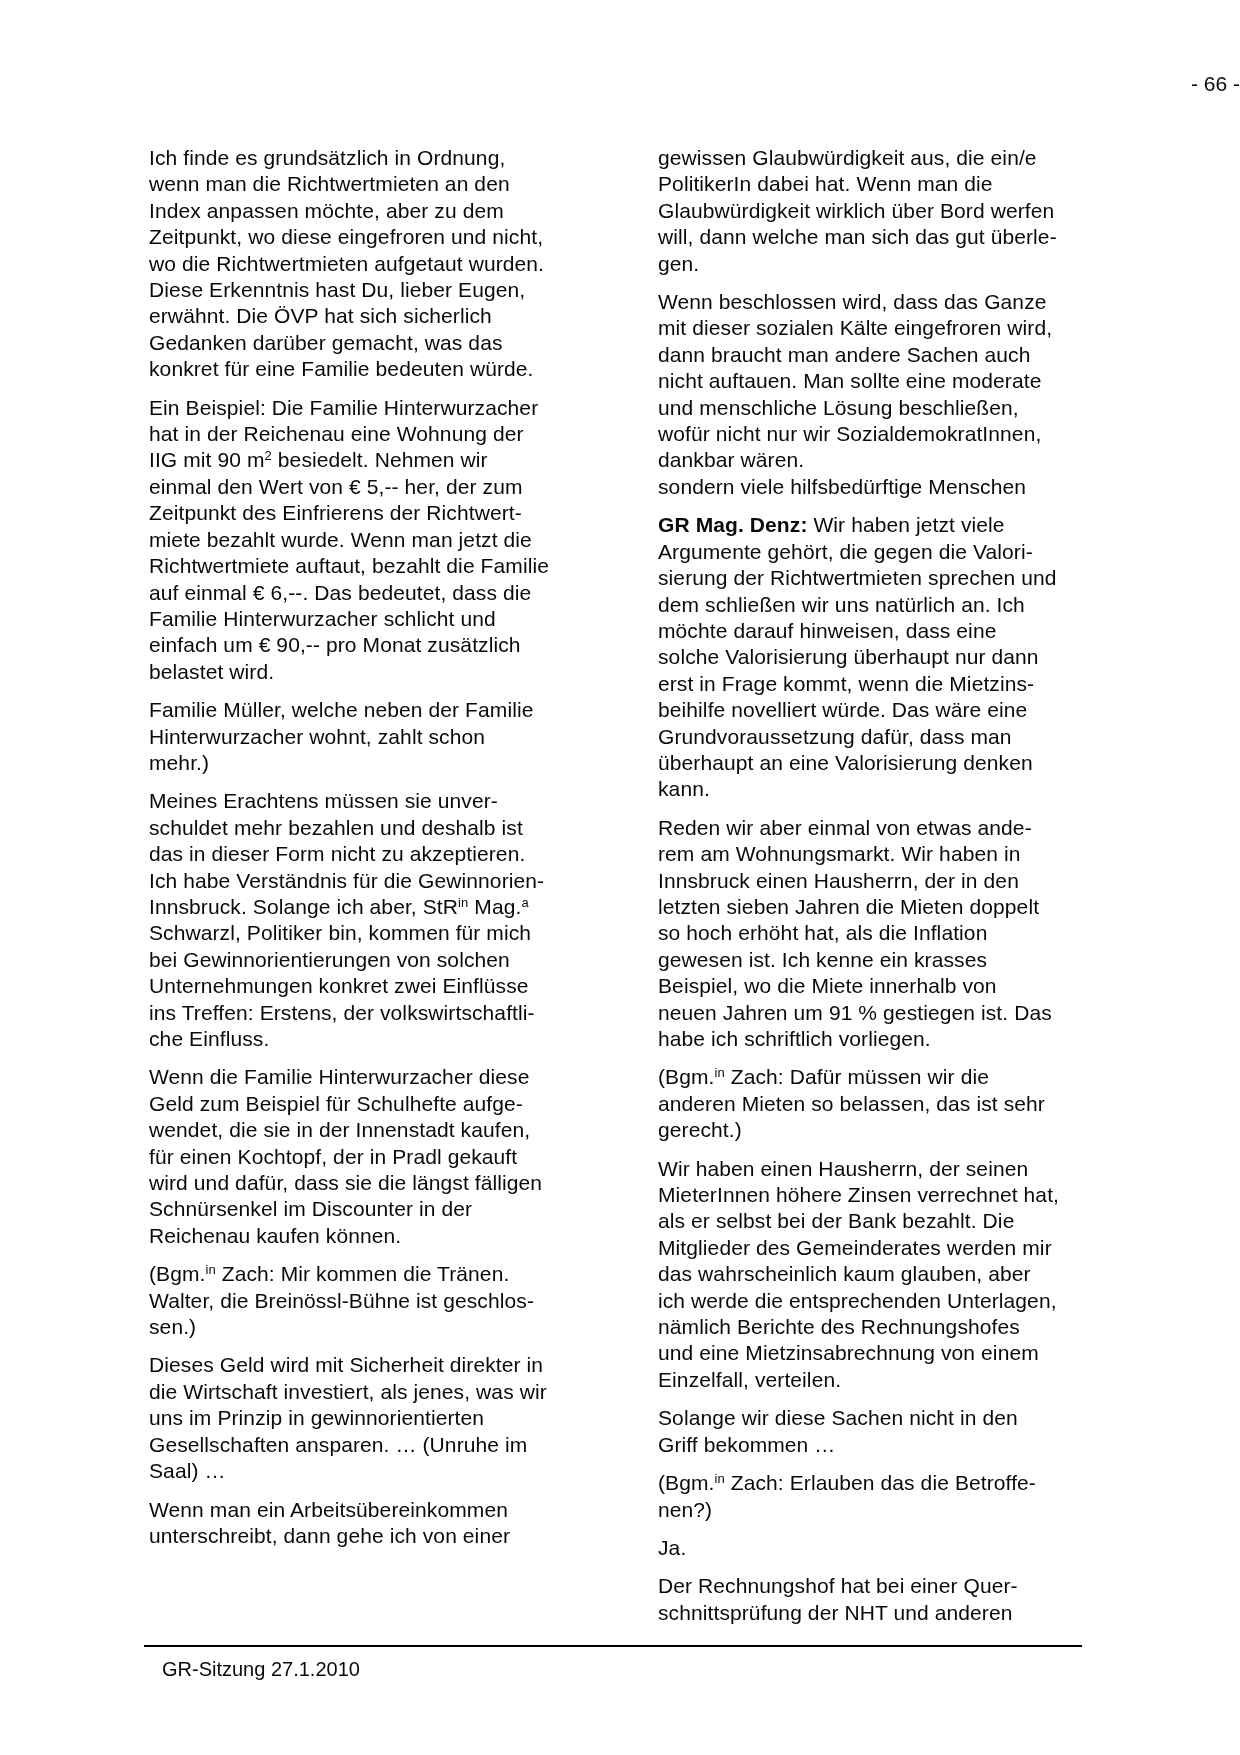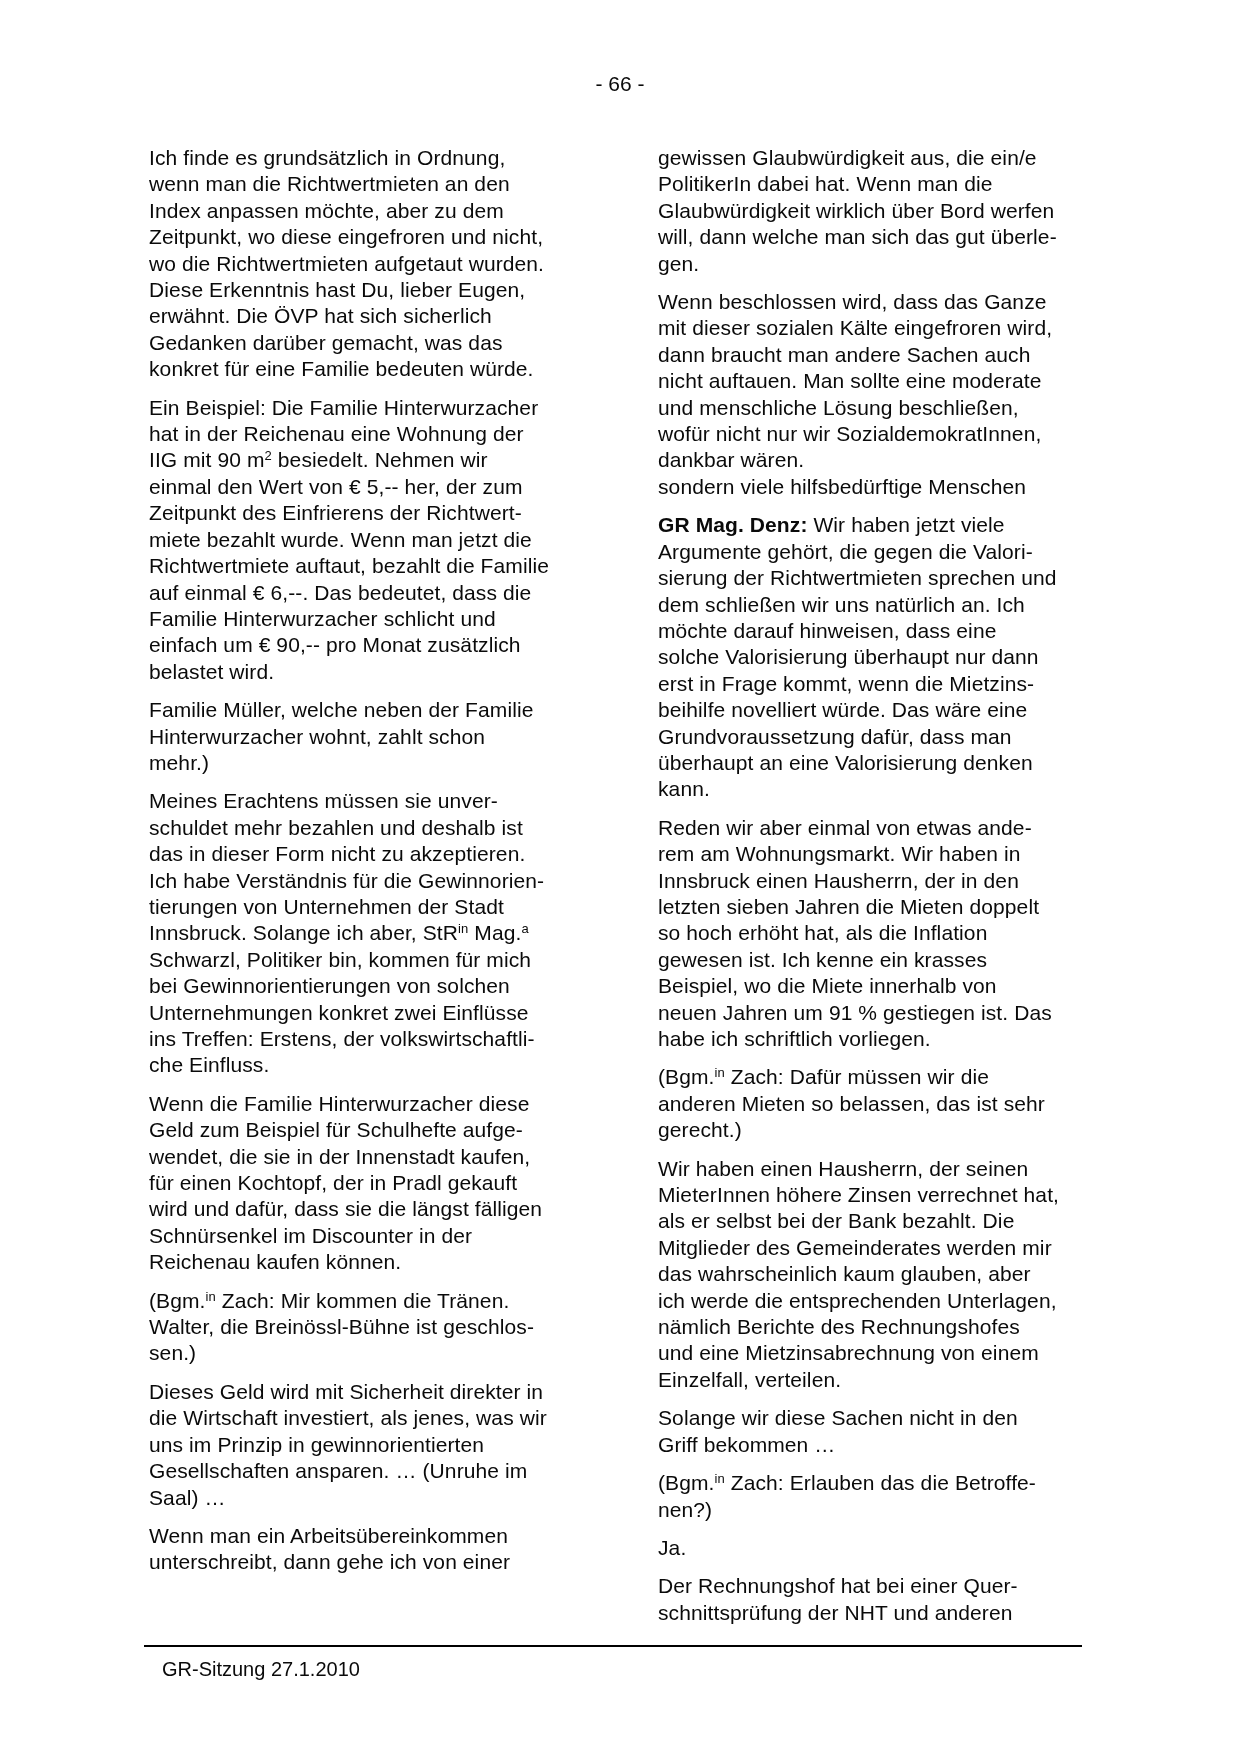--- a/index.html
+++ b/index.html
@@ -8,21 +8,21 @@
     width:1240px;height:1755px;
     background:#ffffff;
     color:#0a0a0a;
     font-family:"Liberation Sans", sans-serif;
     overflow:hidden;
     margin:0 auto;
   }
   .page-number{
     position:absolute;
     top:72px;left:0;width:1240px;
-    text-align:center;
+    text-align:right;
     font-size:21px;
     line-height:24px;
   }
   .col{
     position:absolute;
     top:145px;
     font-size:21px;
     line-height:26.4px;
     letter-spacing:0.1px;
   }
@@ -85,21 +85,20 @@
       <div class="para">
         <div class="line">Familie Müller, welche neben der Familie</div>
         <div class="line">Hinterwurzacher wohnt, zahlt schon</div>
         <div class="line">mehr.)</div>
       </div>
       <div class="para">
         <div class="line">Meines Erachtens müssen sie unver-</div>
         <div class="line">schuldet mehr bezahlen und deshalb ist</div>
         <div class="line">das in dieser Form nicht zu akzeptieren.</div>
         <div class="line">Ich habe Verständnis für die Gewinnorien-</div>
-        <div class="line">tierungen von Unternehmen der Stadt</div>
         <div class="line">Innsbruck. Solange ich aber, StR<sup>in</sup> Mag.<sup>a</sup></div>
         <div class="line">Schwarzl, Politiker bin, kommen für mich</div>
         <div class="line">bei Gewinnorientierungen von solchen</div>
         <div class="line">Unternehmungen konkret zwei Einflüsse</div>
         <div class="line">ins Treffen: Erstens, der volkswirtschaftli-</div>
         <div class="line">che Einfluss.</div>
       </div>
       <div class="para">
         <div class="line">Wenn die Familie Hinterwurzacher diese</div>
         <div class="line">Geld zum Beispiel für Schulhefte aufge-</div>

